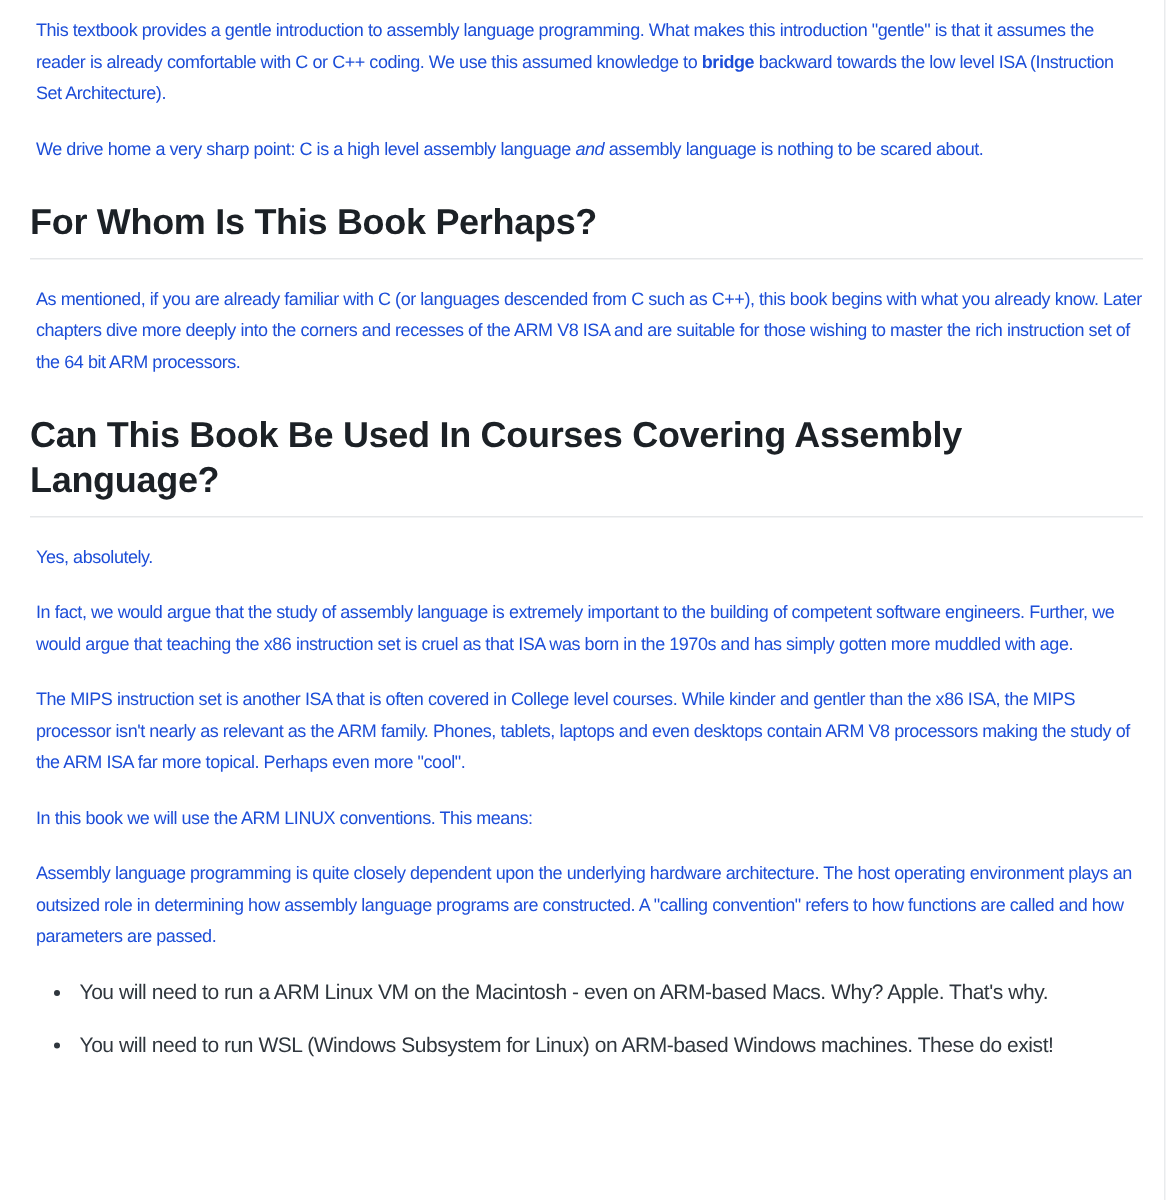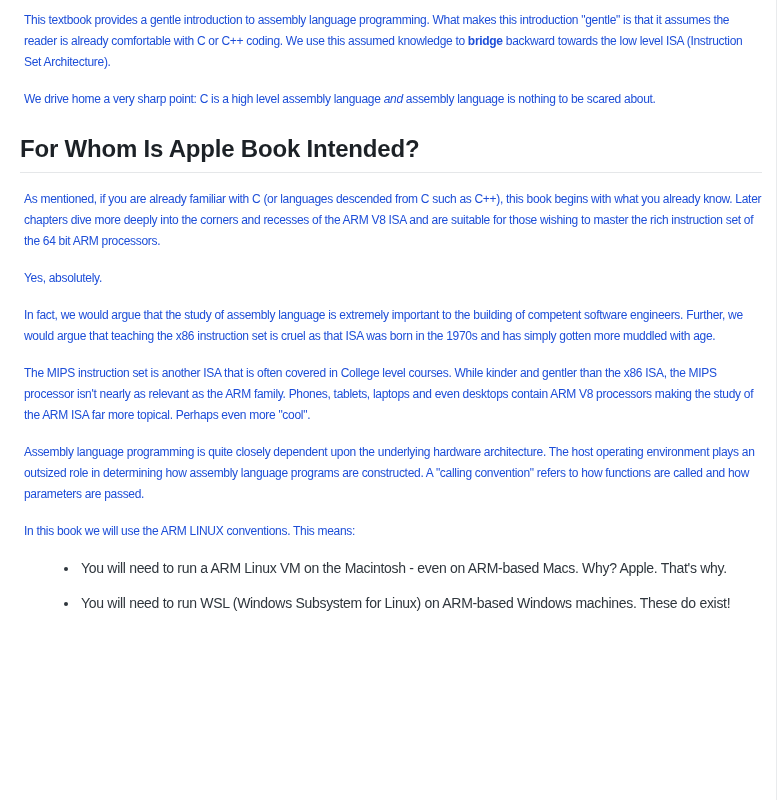--- a/index.html
+++ b/index.html
@@ -59,39 +59,39 @@
     margin: 0 0 16px 0;
     padding-left: 31px;
     list-style-type: disc;
   }
   .article li {
     font-size: 14px;
     line-height: 21px;
     letter-spacing: -0.3px;
     color: #2f363d;
     padding-left: 2px;
-    margin-left: 28px;
   }
   .article li + li {
     margin-top: 14px;
   }
 </style>
 </head>
 <body>
 
 <main class="page">
   <article class="article" id="article">
       <p>This textbook provides a gentle introduction to assembly language programming. What makes this introduction "gentle" is that it assumes the reader is already comfortable with C or C++ coding. We use this assumed knowledge to <strong>bridge</strong> backward towards the low level ISA (Instruction Set Architecture).</p>
       <p>We drive home a very sharp point: C is a high level assembly language <em>and</em> assembly language is nothing to be scared about.</p>
-      <h2>For Whom Is Apple Book Intended?</h2>
+      <h2>For Whom Is This Book Perhaps?</h2>
       <p>As mentioned, if you are already familiar with C (or languages descended from C such as C++), this book begins with what you already know. Later chapters dive more deeply into the corners and recesses of the ARM V8 ISA and are suitable for those wishing to master the rich instruction set of the 64 bit ARM processors.</p>
+      <h2>Can This Book Be Used In Courses Covering Assembly Language?</h2>
       <p>Yes, absolutely.</p>
       <p>In fact, we would argue that the study of assembly language is extremely important to the building of competent software engineers. Further, we would argue that teaching the x86 instruction set is cruel as that ISA was born in the 1970s and has simply gotten more muddled with age.</p>
       <p>The MIPS instruction set is another ISA that is often covered in College level courses. While kinder and gentler than the x86 ISA, the MIPS processor isn't nearly as relevant as the ARM family. Phones, tablets, laptops and even desktops contain ARM V8 processors making the study of the ARM ISA far more topical. Perhaps even more "cool".</p>
+      <p>In this book we will use the ARM LINUX conventions. This means:</p>
       <p>Assembly language programming is quite closely dependent upon the underlying hardware architecture. The host operating environment plays an outsized role in determining how assembly language programs are constructed. A "calling convention" refers to how functions are called and how parameters are passed.</p>
-      <p>In this book we will use the ARM LINUX conventions. This means:</p>
       <ul>
         <li>You will need to run a ARM Linux VM on the Macintosh - even on ARM-based Macs. Why? Apple. That's why.</li>
         <li>You will need to run WSL (Windows Subsystem for Linux) on ARM-based Windows machines. These do exist!</li>
       </ul>
     </article>
   <div class="right-edge"></div>
 </main>
 
 </body></html>

